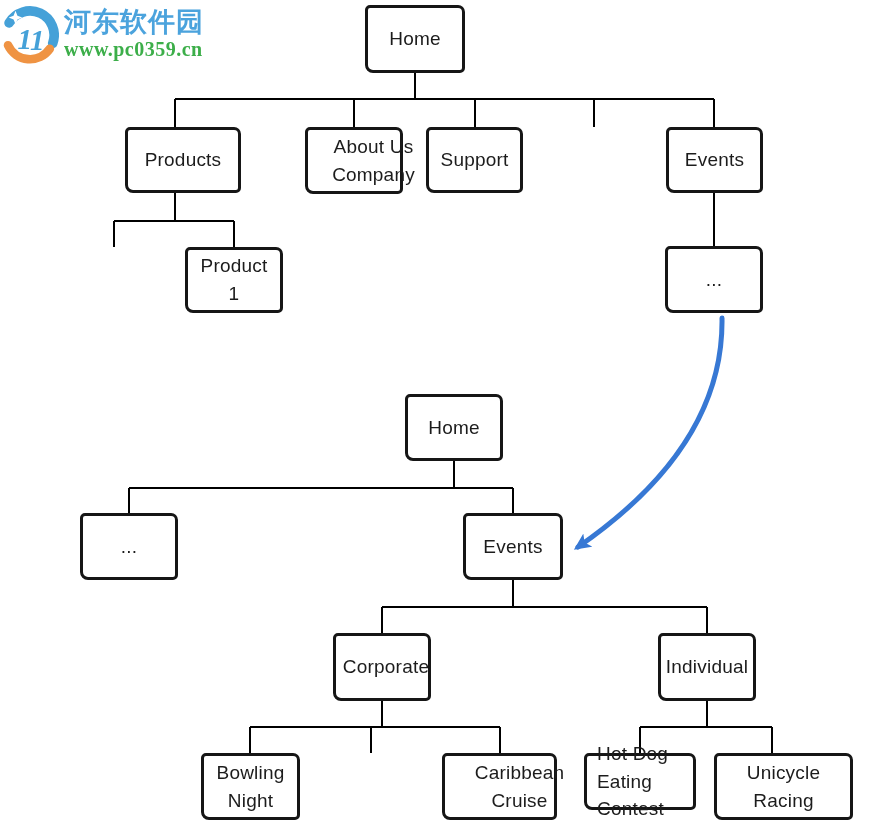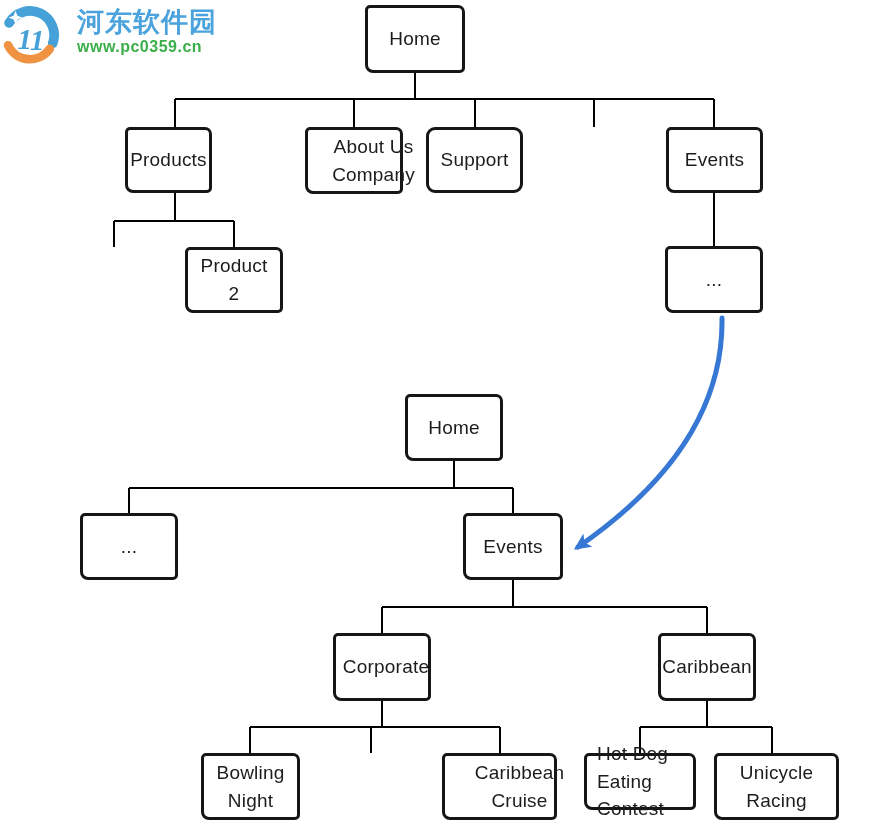--- a/index.html
+++ b/index.html
@@ -45,33 +45,33 @@
   }
   
   .watermark {
     position: absolute;
     left: 0;
     top: 0;
     display: flex;
     align-items: flex-start;
   }
   .wm-logo { margin: 4px 0 0 1px; }
-  .wm-text { margin-left: 18px; }
+  .wm-text { margin-left: 5px; }
   .wm-name {
     font-size: 27px;
     font-weight: bold;
     color: #4ba3dd;
     line-height: 1.2;
     letter-spacing: 1px;
     margin-top: 6px;
     white-space: nowrap;
   }
   .wm-url {
-    font-family: Liberation Sans, sans-serif;
-    font-size: 16px;
+    font-family: Liberation Serif, serif;
+    font-size: 20px;
     font-weight: bold;
     color: #3cae49;
     line-height: 1.1;
     letter-spacing: 0.5px;
     white-space: nowrap;
   }
 </style>
 </head>
 <body>
 
@@ -89,36 +89,36 @@
 
     <path d="M454 461 V488 M129 488 H513 M129 488 V513 M513 488 V513
              M513 580 V607 M382 607 H707 M382 607 V633 M707 607 V633
              M382 701 V727 M250 727 H500 M250 727 V753 M371 727 V753 M500 727 V753
              M707 701 V727 M640 727 H772 M640 727 V753 M772 727 V753" fill="none" stroke="#000000" stroke-width="2"></path>
 
     <path d="M722 318 Q724 446 578 547" fill="none" stroke="#3778d4" stroke-width="5" stroke-linecap="round" marker-end="url(#arrowhead)"></path>
   </svg>
 
   <div class="node" style="left:365px;top:5px;width:100px;height:68px;">Home</div>
-  <div class="node" style="left:125px;top:127px;width:87px;height:66px;">Products</div>
+  <div class="node" style="left:125px;top:127px;width:116px;height:66px;">Products</div>
   <div class="node" style="left:305px;top:127px;width:98px;height:67px;padding-left:45px;">About Us Company</div>
-  <div class="node" style="left:426px;top:127px;width:97px;height:66px;border-radius:9px;">Support</div>
+  <div class="node" style="left:426px;top:127px;width:97px;height:66px;">Support</div>
   <div class="node" style="left:666px;top:127px;width:97px;height:66px;">Events</div>
-  <div class="node" style="left:185px;top:247px;width:98px;height:66px;">Product 2</div>
+  <div class="node" style="left:185px;top:247px;width:98px;height:66px;">Product 1</div>
   <div class="node" style="left:665px;top:246px;width:98px;height:67px;">...</div>
 
   <div class="node" style="left:405px;top:394px;width:98px;height:67px;">Home</div>
   <div class="node" style="left:80px;top:513px;width:98px;height:67px;">...</div>
   <div class="node" style="left:463px;top:513px;width:100px;height:67px;">Events</div>
   <div class="node" style="left:333px;top:633px;width:98px;height:68px;padding-left:14px;">Corporate</div>
-  <div class="node" style="left:658px;top:633px;width:98px;height:68px;">Caribbean</div>
+  <div class="node" style="left:658px;top:633px;width:98px;height:68px;">Individual</div>
   <div class="node" style="left:201px;top:753px;width:99px;height:67px;">Bowling Night</div>
   <div class="node" style="left:442px;top:753px;width:115px;height:67px;padding-left:46px;">Caribbean Cruise</div>
   <div class="node left-text" style="left:584px;top:753px;width:112px;height:57px;">Hot Dog Eating Contest</div>
-  <div class="node" style="left:714px;top:753px;width:125px;height:67px;">Unicycle Racing</div>
+  <div class="node" style="left:714px;top:753px;width:139px;height:67px;">Unicycle Racing</div>
 
   <div class="watermark">
     <svg class="wm-logo" width="58" height="62" viewBox="0 0 60 62">
       <path d="M8.4 18.5 A25 25 0 0 1 53.5 39.6" fill="none" stroke="#45a1d8" stroke-width="10" stroke-linecap="round"></path>
       <path d="M7.3 41.6 A25 25 0 0 0 50.5 45.3" fill="none" stroke="#ef9343" stroke-width="9" stroke-linecap="round"></path>
       <text x="17" y="45" font-size="30" font-weight="bold" font-style="italic" font-family="Liberation Serif, serif" fill="#45a1d8">1</text>
       <text x="30" y="47" font-size="30" font-weight="bold" font-style="italic" font-family="Liberation Serif, serif" fill="#45a1d8">1</text>
       <path d="M15 6 L17 11 L22 13 L17 15 L15 20 L13 15 L8 13 L13 11 Z" fill="#ffffff"></path>
     </svg>
     <div class="wm-text">

